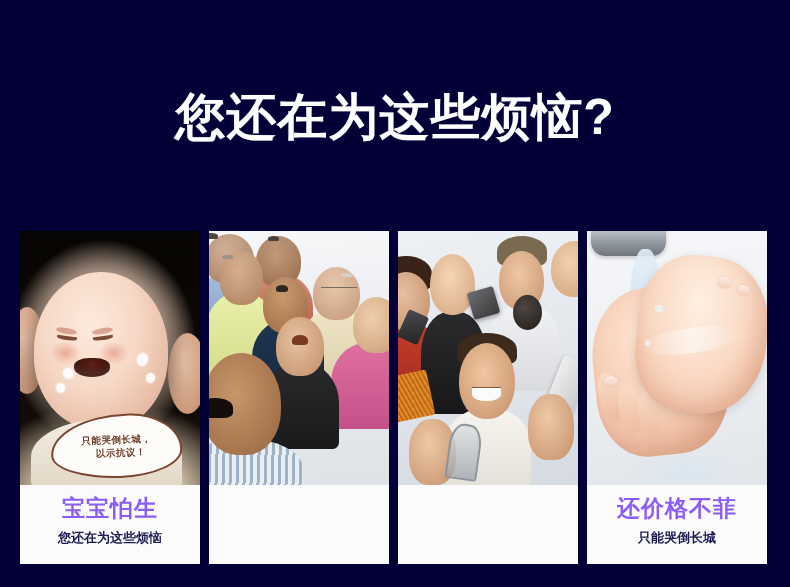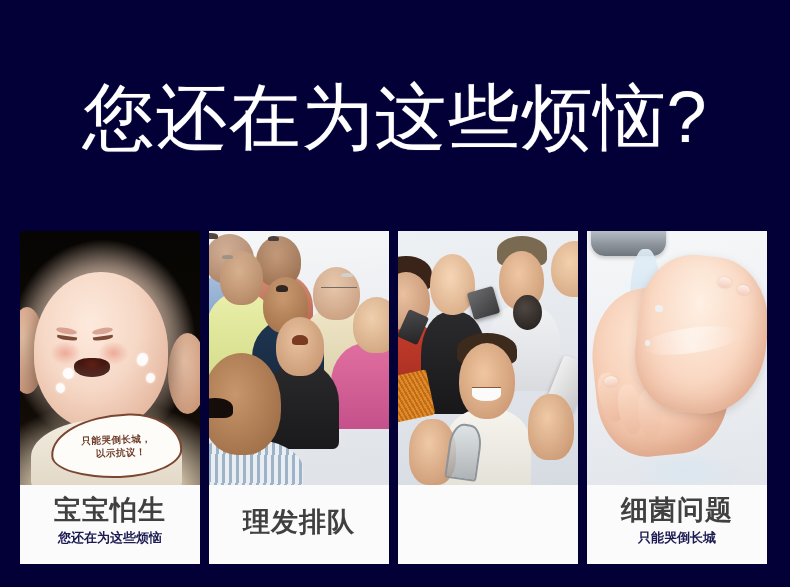--- a/index.html
+++ b/index.html
@@ -15,22 +15,22 @@
     background:#030038;
   }
 
   
   .headline {
     position:absolute;
     left:0; top:86px;
     width:790px;
     text-align:center;
     color:#ffffff;
-    font-size:72px;
-    font-weight:normal;
+    font-size:50px;
+    font-weight:bold;
     letter-spacing:1px;
     line-height:62px;
     white-space:nowrap;
     text-shadow:0 0 1px rgba(255,255,255,.4);
   }
 
   
   .cards {
     position:absolute;
     left:20px; top:231px;
@@ -57,26 +57,27 @@
   .card-caption {
     flex:1;
     background:#fbfbfb;
     display:flex;
     flex-direction:column;
     align-items:center;
     justify-content:center;
     padding-bottom:6px;
   }
   .cap-title {
-    color:#404040;
-    font-size:27px;
+    color:#8b5cf6;
+    font-size:23px;
     font-weight:bold;
     letter-spacing:1px;
     line-height:28px;
     white-space:nowrap;
+    font-family:Liberation Mono, monospace;
   }
   .cap-sub {
     color:#1b1a52;
     font-size:13px;
     font-weight:bold;
     line-height:19px;
     margin-top:4px;
     white-space:nowrap;
   }
 
@@ -482,21 +483,20 @@
         <div class="p h6">
             <div class="hair6"></div>
           </div>
         <div class="body b8"></div>
         <div class="p h8">
             <div class="hair8"></div>
           </div>
         <div class="veil"></div>
       </div>
       <div class="card-caption">
-        <div class="cap-title">理发排队</div>
       </div>
     </div>
 
     <div class="card">
       <div class="card-photo ph3">
         <div class="bg-sal"></div>
         <div class="hair hr2"></div>
         <div class="hair hr4"></div>
         <div class="torso t1"></div>
         <div class="hair hr1"></div>
@@ -539,19 +539,19 @@
           <div class="nail n1"></div>
           <div class="nail n2"></div>
         </div>
         <div class="sheen"></div>
         <div class="drop d1"></div>
         <div class="drop d2"></div>
         <div class="drop d3"></div>
         <div class="splash"></div>
       </div>
       <div class="card-caption">
-        <div class="cap-title">细菌问题</div>
+        <div class="cap-title">还价格不菲</div>
         <div class="cap-sub">只能哭倒长城</div>
       </div>
     </div>
 
   </div>
 </div>
 
 </body></html>

